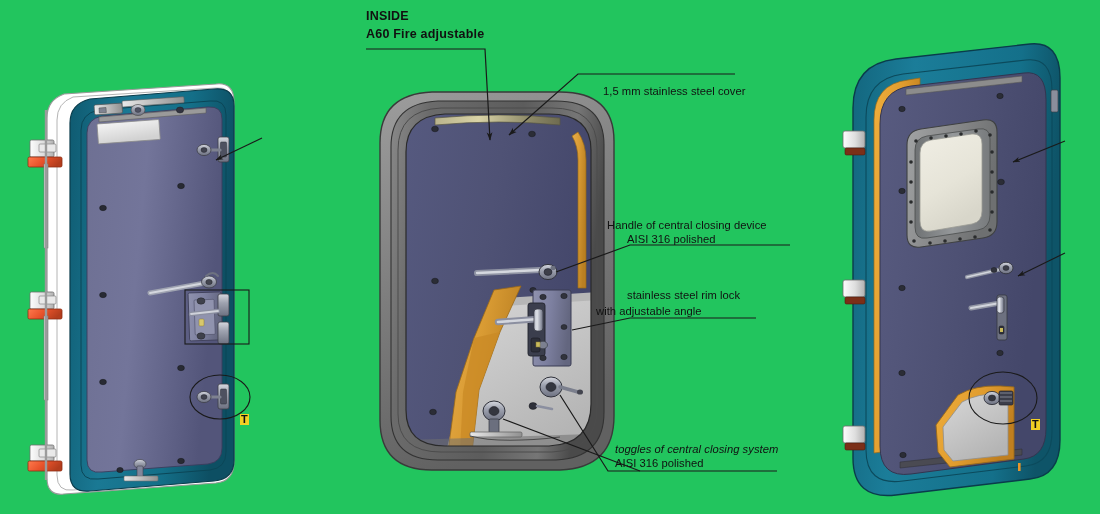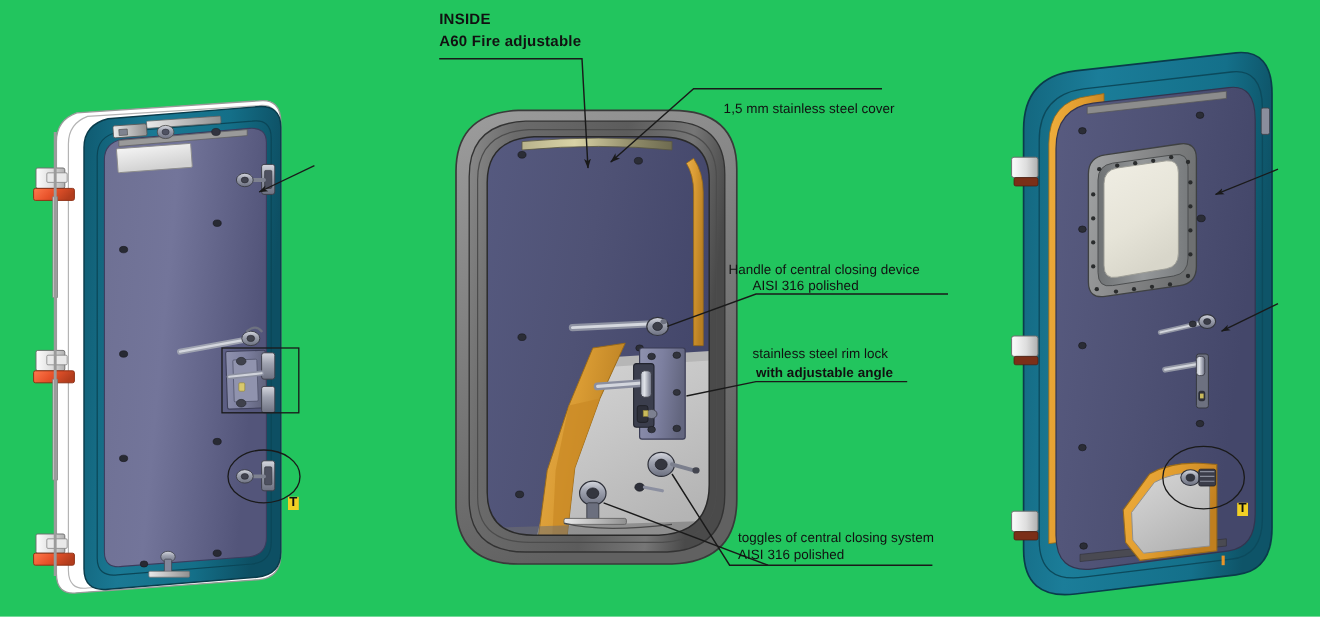--- a/index.html
+++ b/index.html
@@ -510,21 +510,21 @@
 
 <div class="lbl lbl-head" style="left:366px; top:9px;">INSIDE</div>
 <div class="lbl lbl-head" style="left:366px; top:27px;">A60 Fire adjustable</div>
 
 <div class="lbl lbl-note" style="left:603px; top:54px;margin-top:30px;">1,5 mm stainless steel cover</div>
 
 <div class="lbl lbl-note" style="left:607px; top:218px;">Handle of central closing device</div>
 <div class="lbl lbl-note" style="left:627px; top:232px;">AISI 316 polished</div>
 
 <div class="lbl lbl-note" style="left:627px; top:288px;">stainless steel rim lock</div>
-<div class="lbl lbl-note" style="left:630px; top:304px;font-weight:bold;">with adjustable angle</div>
-
-<div class="lbl lbl-note" style="left:615px; top:442px;">toggles of central closing system</div>
+<div class="lbl lbl-note" style="left:596px; top:304px;">with adjustable angle</div>
+
+<div class="lbl lbl-note" style="left:615px; top:442px;font-style:italic;">toggles of central closing system</div>
 <div class="lbl lbl-note" style="left:615px; top:456px;">AISI 316 polished</div>
 
 <div class="tmark" style="left:240px; top:414px;">T</div>
 <div class="tmark" style="left:1031px; top:419px;">T</div>
 
 </div>
 
 </body></html>

